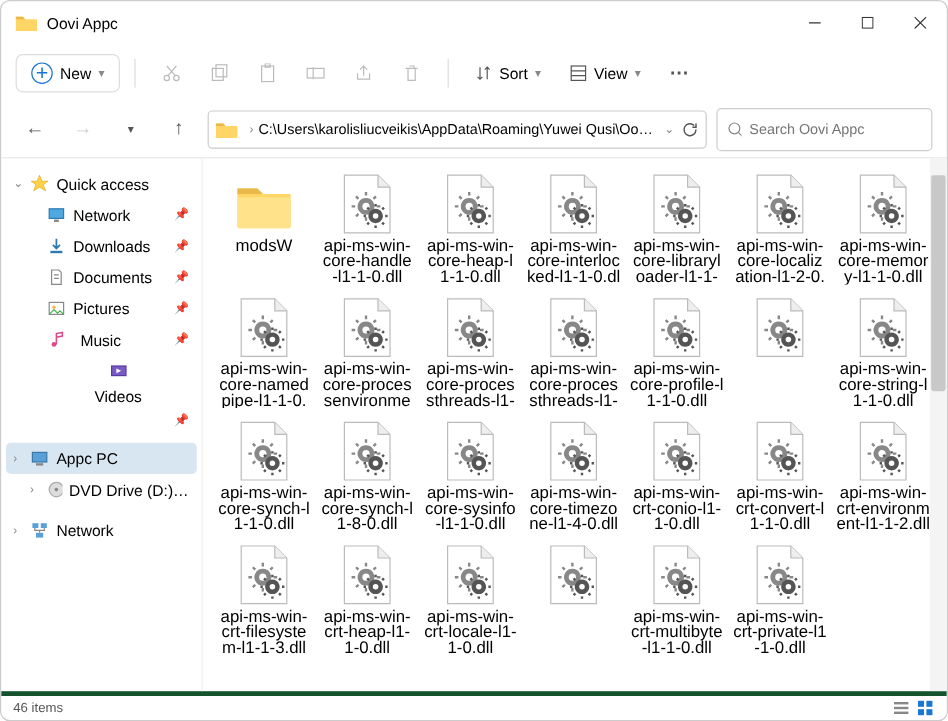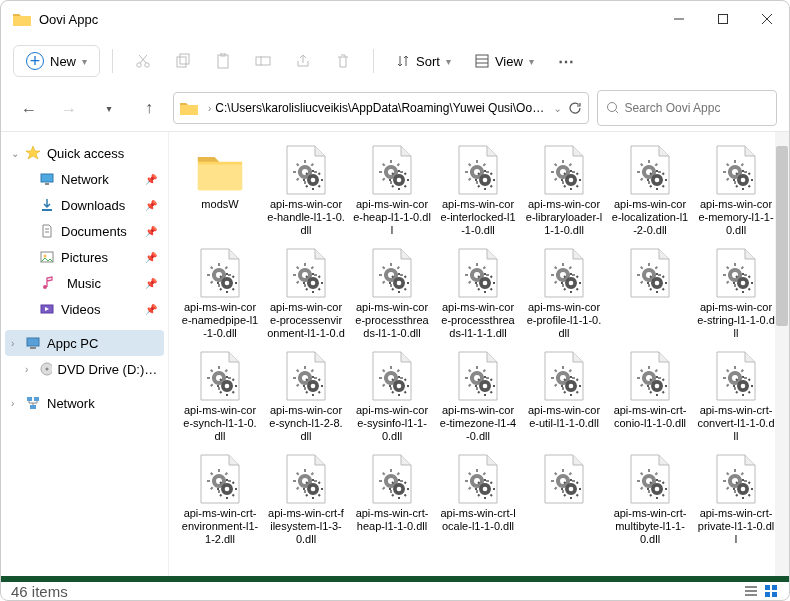--- a/index.html
+++ b/index.html
@@ -30,22 +30,22 @@
 .side-item { display: flex; align-items: center; gap: 6px; padding: 5px 6px 5px 20px; border-radius: 4px; cursor: default; }
 .side-item.selected { background: #d8e6f2; }
 .side-item .pin { margin-left: auto; color: #888; font-size: 10px; }
 .side-item .exp { position: absolute; left: 6px; color: #888; font-size: 10px; }
 .side-item { position: relative; }
 .side-group { margin-bottom: 8px; }
 .content { flex: 1; overflow-y: auto; padding: 10px 4px 10px 10px; position: relative; }
 .grid { display: grid; grid-template-columns: repeat(7, 82px); gap: 6px 4px; }
 .item { display: flex; flex-direction: column; align-items: center; text-align: center; cursor: default; padding: 2px; }
 .item .thumb { width: 48px; height: 52px; display: flex; align-items: center; justify-content: center; }
-.item .label { font-size: 11px; line-height: 13px; margin-top: 2px; max-height: 39px; overflow: hidden; word-break: break-all; }
-.statusbar { height: 24px; border-top: 6px solid #14532d; display: flex; align-items: center; padding: 0 10px; font-size: 15px; color: #555; }
+.item .label { font-size: 14px; line-height: 13px; margin-top: 2px; max-height: 39px; overflow: hidden; word-break: break-all; }
+.statusbar { height: 24px; border-top: 4px solid #14532d; display: flex; align-items: center; padding: 0 10px; font-size: 11px; color: #555; }
 .statusbar .sb-right { margin-left: auto; display: flex; gap: 4px; }
 .scrollbar-track { position: absolute; right: 0; top: 0; width: 14px; height: 100%; background: #f4f4f4; }
 .scrollbar-thumb { position: absolute; right: 1px; top: 14px; width: 12px; height: 180px; background: #c8c8c8; border-radius: 2px; }
 .content-wrap { position: relative; flex: 1; overflow: hidden; }
 svg { display: block; }
 </style>
 </head>
 <body>
 
 <div class="titlebar">
@@ -213,21 +213,21 @@
             <span class="pin">📌</span>
           </div>
           <div class="side-item" style="padding-left: 34px; gap: 12px;">
             <svg width="16" height="16">
               <circle cx="6" cy="12" r="2" fill="#d84b8a"></circle>
               <path d="M8 12 v-9 l5 -1 v3 l-5 1" fill="none" stroke="#d84b8a" stroke-width="1.3"></path>
             </svg>
             <span>Music</span>
             <span class="pin">📌</span>
           </div>
-          <div class="side-item" style="padding-left: 34px;">
+          <div class="side-item" style="padding-left: 34px; flex-direction: column;">
             <svg width="16" height="16">
               <rect x="2" y="4" width="12" height="8" fill="#7a5bc4" stroke="#5a3ba4"></rect>
               <polygon points="6,6 6,10 10,8" fill="#fff"></polygon>
             </svg>
             <span>Videos</span>
             <span class="pin">📌</span>
           </div>
         </div>
     </div>
     <div class="side-group">
@@ -519,21 +519,21 @@
                 <g transform="translate(12,18)">
                   <path d="M10 4 a6 6 0 1 0 0.01 0 M10 1 v-3 M10 19 v3 M1 10 h-3 M19 10 h3 M3.7 3.7 l-2-2 M16.3 16.3 l2 2 M3.7 16.3 l-2 2 M16.3 3.7 l2-2" stroke="#888" stroke-width="2" fill="#888"></path>
                   <circle cx="10" cy="10" r="3" fill="#fff"></circle>
                 </g>
                 <g transform="translate(22,28)">
                   <path d="M8 3 a5 5 0 1 0 0.01 0 M8 0 v-2 M8 16 v2 M0 8 h-2 M16 8 h2 M2.5 2.5 l-1.5-1.5 M13.5 13.5 l1.5 1.5 M2.5 13.5 l-1.5 1.5 M13.5 2.5 l1.5-1.5" stroke="#555" stroke-width="2" fill="#555"></path>
                   <circle cx="8" cy="8" r="2.3" fill="#fff"></circle>
                 </g>
               </svg>
             </div>
-            <div class="label">api-ms-win-core-synch-l1-2-8.dll</div>
+            <div class="label">api-ms-win-core-synch-l1-8-0.dll</div>
           </div>
           <div class="item">
             <div class="thumb">
               <svg width="46" height="52" viewBox="0 0 46 52">
                 <path d="M4 2 h28 l10 10 v38 H4 Z" fill="#fff" stroke="#bbb"></path>
                 <path d="M32 2 v10 h10" fill="#eee" stroke="#bbb"></path>
                 <g transform="translate(12,18)">
                   <path d="M10 4 a6 6 0 1 0 0.01 0 M10 1 v-3 M10 19 v3 M1 10 h-3 M19 10 h3 M3.7 3.7 l-2-2 M16.3 16.3 l2 2 M3.7 16.3 l-2 2 M16.3 3.7 l2-2" stroke="#888" stroke-width="2" fill="#888"></path>
                   <circle cx="10" cy="10" r="3" fill="#fff"></circle>
                 </g>
@@ -570,37 +570,20 @@
                 <g transform="translate(12,18)">
                   <path d="M10 4 a6 6 0 1 0 0.01 0 M10 1 v-3 M10 19 v3 M1 10 h-3 M19 10 h3 M3.7 3.7 l-2-2 M16.3 16.3 l2 2 M3.7 16.3 l-2 2 M16.3 3.7 l2-2" stroke="#888" stroke-width="2" fill="#888"></path>
                   <circle cx="10" cy="10" r="3" fill="#fff"></circle>
                 </g>
                 <g transform="translate(22,28)">
                   <path d="M8 3 a5 5 0 1 0 0.01 0 M8 0 v-2 M8 16 v2 M0 8 h-2 M16 8 h2 M2.5 2.5 l-1.5-1.5 M13.5 13.5 l1.5 1.5 M2.5 13.5 l-1.5 1.5 M13.5 2.5 l1.5-1.5" stroke="#555" stroke-width="2" fill="#555"></path>
                   <circle cx="8" cy="8" r="2.3" fill="#fff"></circle>
                 </g>
               </svg>
             </div>
-            <div class="label">api-ms-win-core-util-l1-1-0.dll</div>
-          </div>
-          <div class="item">
-            <div class="thumb">
-              <svg width="46" height="52" viewBox="0 0 46 52">
-                <path d="M4 2 h28 l10 10 v38 H4 Z" fill="#fff" stroke="#bbb"></path>
-                <path d="M32 2 v10 h10" fill="#eee" stroke="#bbb"></path>
-                <g transform="translate(12,18)">
-                  <path d="M10 4 a6 6 0 1 0 0.01 0 M10 1 v-3 M10 19 v3 M1 10 h-3 M19 10 h3 M3.7 3.7 l-2-2 M16.3 16.3 l2 2 M3.7 16.3 l-2 2 M16.3 3.7 l2-2" stroke="#888" stroke-width="2" fill="#888"></path>
-                  <circle cx="10" cy="10" r="3" fill="#fff"></circle>
-                </g>
-                <g transform="translate(22,28)">
-                  <path d="M8 3 a5 5 0 1 0 0.01 0 M8 0 v-2 M8 16 v2 M0 8 h-2 M16 8 h2 M2.5 2.5 l-1.5-1.5 M13.5 13.5 l1.5 1.5 M2.5 13.5 l-1.5 1.5 M13.5 2.5 l1.5-1.5" stroke="#555" stroke-width="2" fill="#555"></path>
-                  <circle cx="8" cy="8" r="2.3" fill="#fff"></circle>
-                </g>
-              </svg>
-            </div>
             <div class="label">api-ms-win-crt-conio-l1-1-0.dll</div>
           </div>
           <div class="item">
             <div class="thumb">
               <svg width="46" height="52" viewBox="0 0 46 52">
                 <path d="M4 2 h28 l10 10 v38 H4 Z" fill="#fff" stroke="#bbb"></path>
                 <path d="M32 2 v10 h10" fill="#eee" stroke="#bbb"></path>
                 <g transform="translate(12,18)">
                   <path d="M10 4 a6 6 0 1 0 0.01 0 M10 1 v-3 M10 19 v3 M1 10 h-3 M19 10 h3 M3.7 3.7 l-2-2 M16.3 16.3 l2 2 M3.7 16.3 l-2 2 M16.3 3.7 l2-2" stroke="#888" stroke-width="2" fill="#888"></path>
                   <circle cx="10" cy="10" r="3" fill="#fff"></circle>
@@ -638,21 +621,21 @@
                 <g transform="translate(12,18)">
                   <path d="M10 4 a6 6 0 1 0 0.01 0 M10 1 v-3 M10 19 v3 M1 10 h-3 M19 10 h3 M3.7 3.7 l-2-2 M16.3 16.3 l2 2 M3.7 16.3 l-2 2 M16.3 3.7 l2-2" stroke="#888" stroke-width="2" fill="#888"></path>
                   <circle cx="10" cy="10" r="3" fill="#fff"></circle>
                 </g>
                 <g transform="translate(22,28)">
                   <path d="M8 3 a5 5 0 1 0 0.01 0 M8 0 v-2 M8 16 v2 M0 8 h-2 M16 8 h2 M2.5 2.5 l-1.5-1.5 M13.5 13.5 l1.5 1.5 M2.5 13.5 l-1.5 1.5 M13.5 2.5 l1.5-1.5" stroke="#555" stroke-width="2" fill="#555"></path>
                   <circle cx="8" cy="8" r="2.3" fill="#fff"></circle>
                 </g>
               </svg>
             </div>
-            <div class="label">api-ms-win-crt-filesystem-l1-3-0.dll</div>
+            <div class="label">api-ms-win-crt-filesystem-l1-1-3.dll</div>
           </div>
           <div class="item">
             <div class="thumb">
               <svg width="46" height="52" viewBox="0 0 46 52">
                 <path d="M4 2 h28 l10 10 v38 H4 Z" fill="#fff" stroke="#bbb"></path>
                 <path d="M32 2 v10 h10" fill="#eee" stroke="#bbb"></path>
                 <g transform="translate(12,18)">
                   <path d="M10 4 a6 6 0 1 0 0.01 0 M10 1 v-3 M10 19 v3 M1 10 h-3 M19 10 h3 M3.7 3.7 l-2-2 M16.3 16.3 l2 2 M3.7 16.3 l-2 2 M16.3 3.7 l2-2" stroke="#888" stroke-width="2" fill="#888"></path>
                   <circle cx="10" cy="10" r="3" fill="#fff"></circle>
                 </g>

